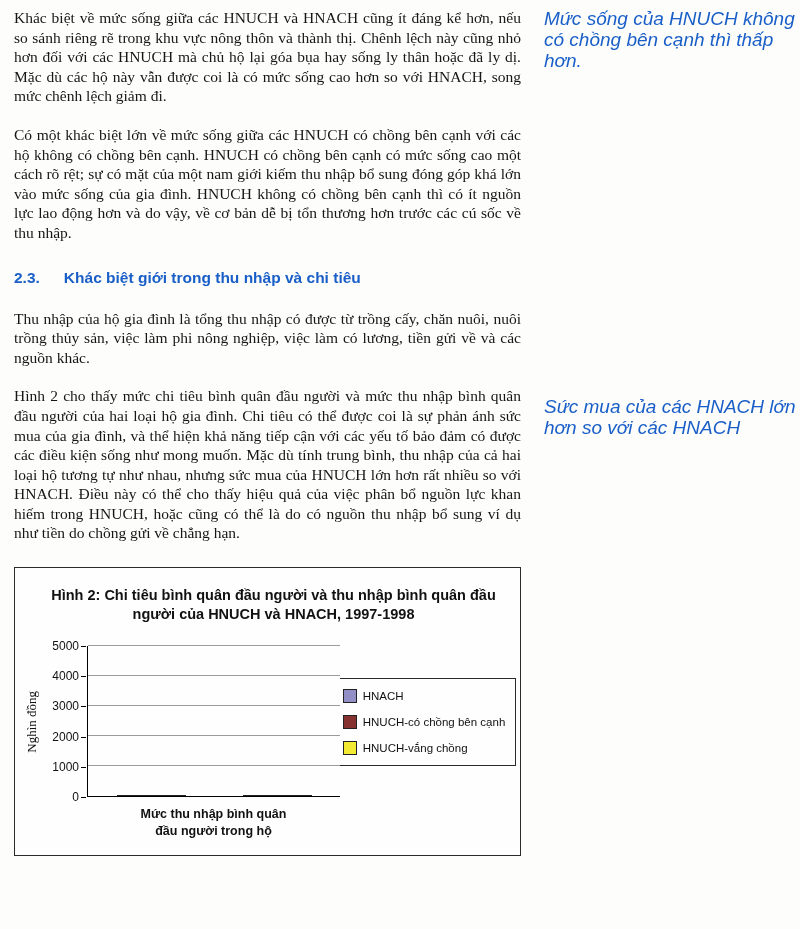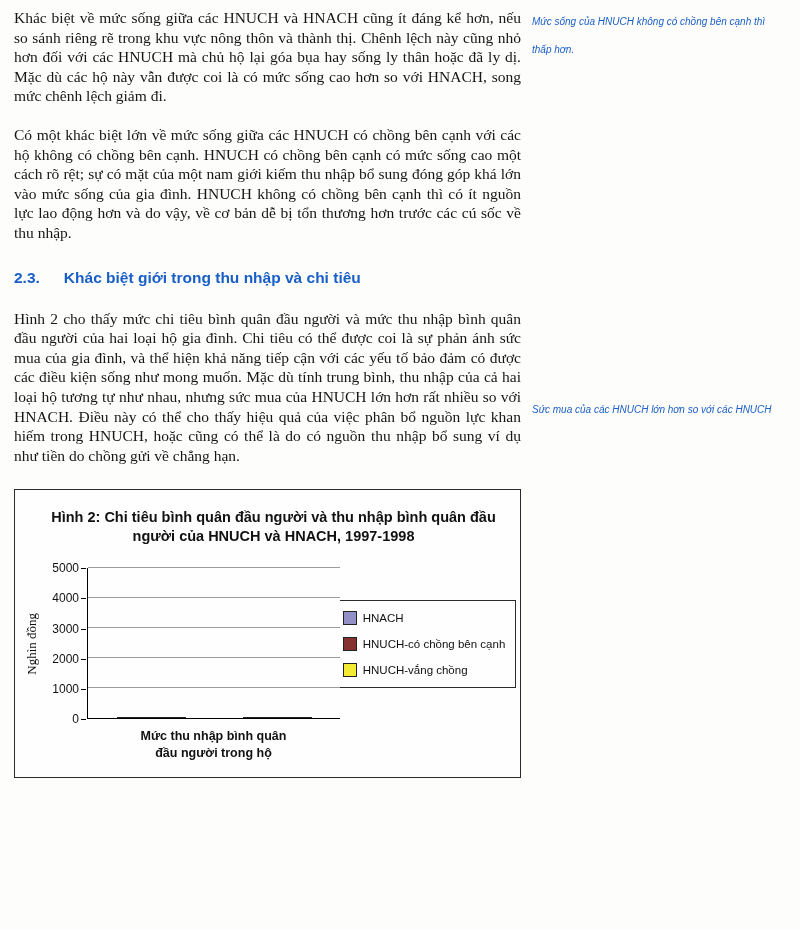--- a/index.html
+++ b/index.html
@@ -17,23 +17,23 @@
     margin: 0 0 19px 0; text-align: justify;
   }
   .section-heading {
     font-family: "Liberation Sans", sans-serif;
     font-size: 15.5px; font-weight: bold;
     color: var(--accent-blue, #1a5fc8);
     margin: 26px 0 22px 0;
   }
   .sec-num { margin-right: 24px; }
   .margin-note {
-    position: absolute; left: 532px; width: 252px;
+    position: absolute; left: 544px; width: 252px;
     font-family: "Liberation Sans", sans-serif;
-    font-style: italic; font-size: 10px; line-height: 28px;
+    font-style: italic; font-size: 19px; line-height: 21px;
     color: var(--accent-blue, #1a5fc8);
   }
   #margin-note-1 { top: 8px; }
   #margin-note-2 { top: 396px; }
 
   figure.chart-box {
     margin: 24px 0 0 0;
     width: 507px; box-sizing: border-box;
     border: 1px solid #2b2b2b; background: #fefefe;
     padding: 16px 12px 16px 8px;
@@ -82,20 +82,21 @@
 <body>
 
 <div class="main-col">
   <p class="body-text">Khác biệt về mức sống giữa các HNUCH và HNACH cũng ít đáng kể hơn, nếu so sánh riêng rẽ trong khu vực nông thôn và thành thị. Chênh lệch này cũng nhỏ hơn đối với các HNUCH mà chủ hộ lại góa bụa hay sống ly thân hoặc đã ly dị. Mặc dù các hộ này vẫn được coi là có mức sống cao hơn so với HNACH, song mức chênh lệch giảm đi.</p>
   <p class="body-text">Có một khác biệt lớn về mức sống giữa các HNUCH có chồng bên cạnh với các hộ không có chồng bên cạnh. HNUCH có chồng bên cạnh có mức sống cao một cách rõ rệt; sự có mặt của một nam giới kiếm thu nhập bổ sung đóng góp khá lớn vào mức sống của gia đình. HNUCH không có chồng bên cạnh thì có ít nguồn lực lao động hơn và do vậy, về cơ bản dễ bị tổn thương hơn trước các cú sốc về thu nhập.</p>
 
   <h2 class="section-heading">
     <span class="sec-num">2.3.</span><span>Khác biệt giới trong thu nhập và chi tiêu</span>
   </h2>
 
+  <p class="body-text">Thu nhập của hộ gia đình là tổng thu nhập có được từ trồng cấy, chăn nuôi, nuôi trồng thủy sản, việc làm phi nông nghiệp, việc làm có lương, tiền gửi về và các nguồn khác.</p>
   <p class="body-text">Hình 2 cho thấy mức chi tiêu bình quân đầu người và mức thu nhập bình quân đầu người của hai loại hộ gia đình. Chi tiêu có thể được coi là sự phản ánh sức mua của gia đình, và thể hiện khả năng tiếp cận với các yếu tố bảo đảm có được các điều kiện sống như mong muốn. Mặc dù tính trung bình, thu nhập của cả hai loại hộ tương tự như nhau, nhưng sức mua của HNUCH lớn hơn rất nhiều so với HNACH. Điều này có thể cho thấy hiệu quả của việc phân bổ nguồn lực khan hiếm trong HNUCH, hoặc cũng có thể là do có nguồn thu nhập bổ sung ví dụ như tiền do chồng gửi về chẳng hạn.</p>
 
   <figure class="chart-box">
     <div class="chart-title">Hình 2: Chi tiêu bình quân đầu người và thu nhập bình quân đầu người của HNUCH và HNACH, 1997-1998</div>
     <div class="chart-grid">
       <div class="ylab">Nghìn đồng</div>
       <div class="yticks" id="yticks">
           <div class="y-tick" style="bottom: 0%;">0</div>
           <div class="y-tick" style="bottom: 20%;">1000</div>
           <div class="y-tick" style="bottom: 40%;">2000</div>
@@ -135,13 +136,13 @@
           <div class="legend-item">
             <span class="swatch" style="background: rgb(242, 234, 51);"></span>
             <span>HNUCH-vắng chồng</span>
           </div>
         </div>
     </div>
   </figure>
 </div>
 
 <div class="margin-note" id="margin-note-1">Mức sống của HNUCH không có chồng bên cạnh thì thấp hơn.</div>
-<div class="margin-note" id="margin-note-2">Sức mua của các HNUCH lớn hơn so với các HNUCH</div>
+<div class="margin-note" id="margin-note-2">Sức mua của các HNACH lớn hơn so với các HNACH</div>
 
 </body></html>

